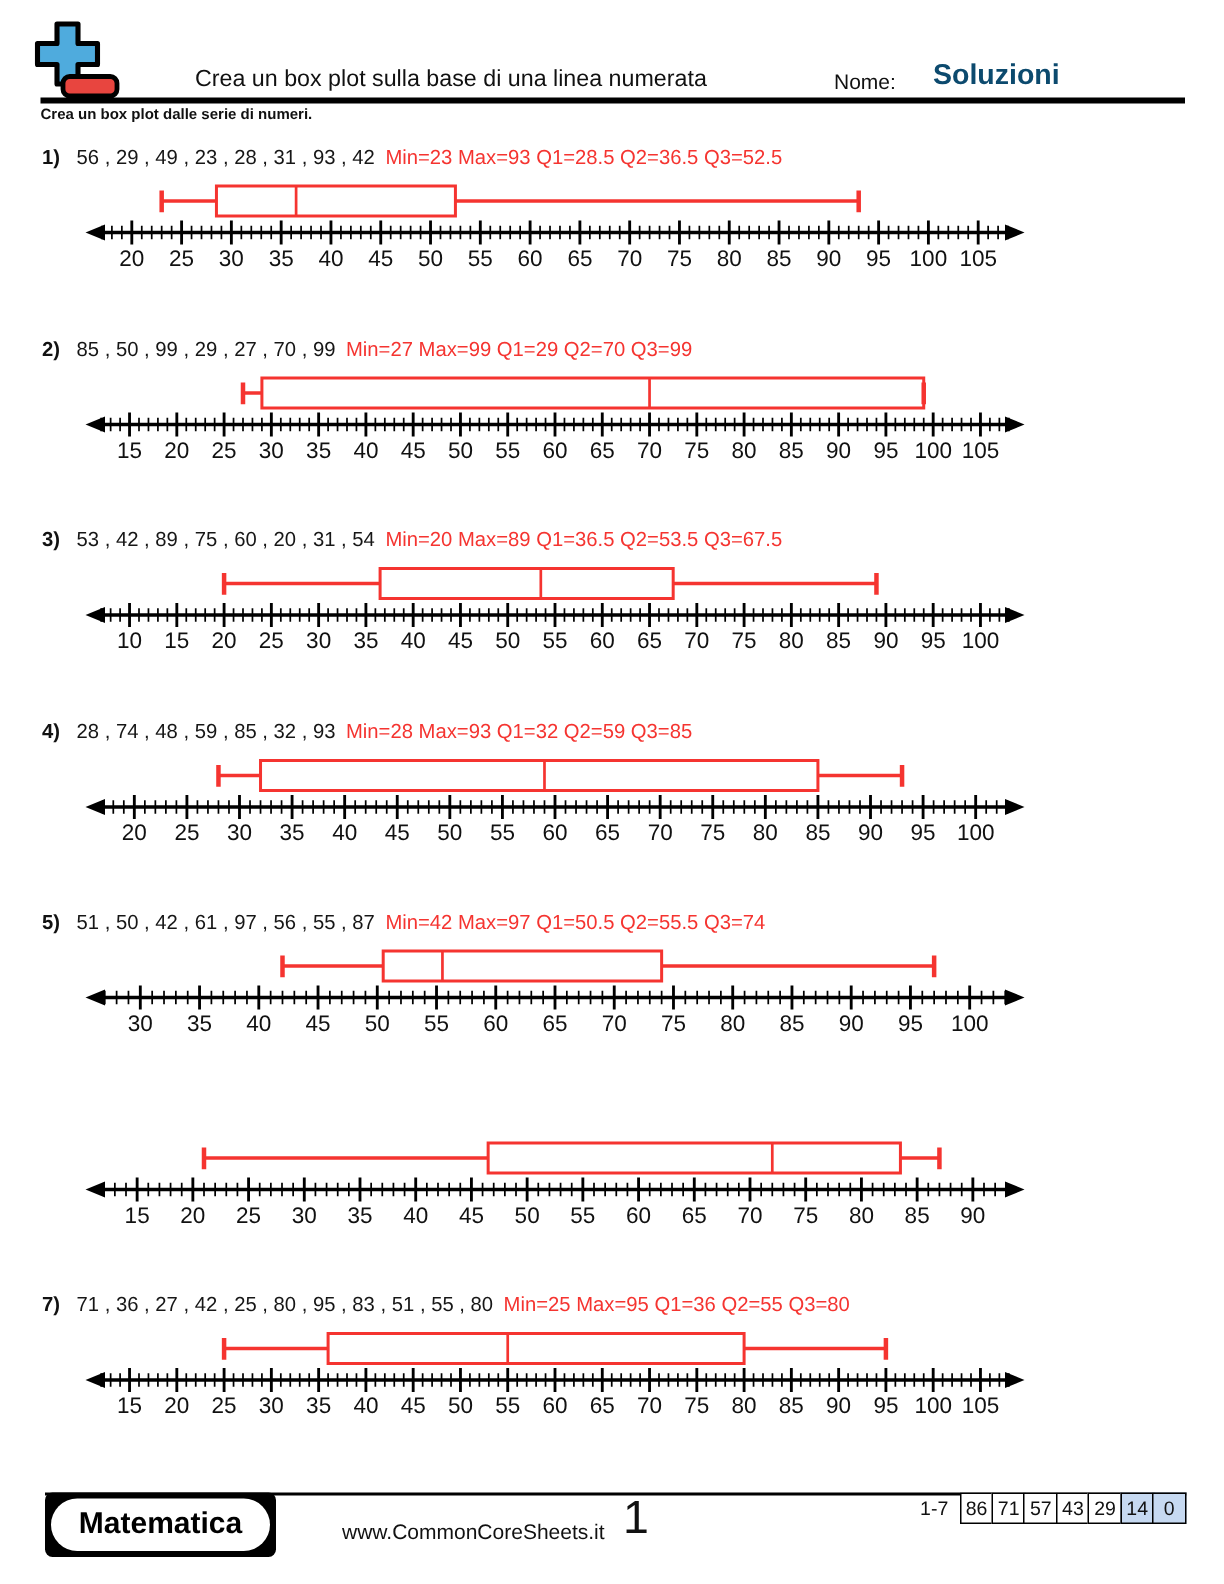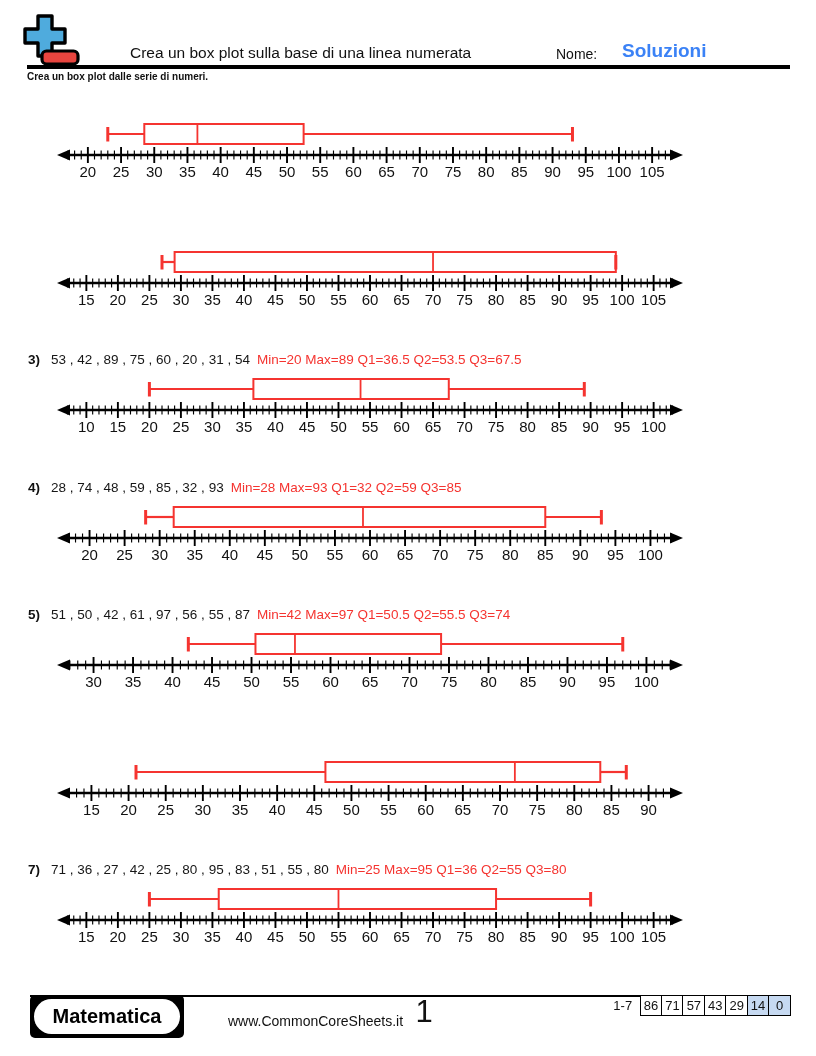--- a/index.html
+++ b/index.html
@@ -4,21 +4,21 @@
 <style>
   html,body{margin:0;padding:0;}
   body{
     width:816px;height:1056px;background:#ffffff;position:relative;
     font-family:"Liberation Sans",sans-serif;color:#111;overflow:hidden;
   }
   
   .logo{position:absolute;left:22px;top:13px;}
   .title{position:absolute;left:130px;top:44px;font-size:15.5px;white-space:nowrap;}
   .name-label{position:absolute;left:556px;top:46px;font-size:14px;}
-  .solutions{position:absolute;left:622px;top:40px;font-size:19px;font-weight:bold;color:#3b82f6;}
+  .solutions{position:absolute;left:622px;top:40px;font-size:19px;font-weight:bold;color:#0c4a6e;}
   .header-rule{position:absolute;left:27px;top:65px;width:763px;height:3.5px;background:#000;}
   .instruction{position:absolute;left:27px;top:71px;font-size:10px;font-weight:bold;}
   
   .problem{position:absolute;left:0;width:816px;height:127px;}
   .ptext{position:absolute;left:28px;top:0;font-size:13.5px;white-space:nowrap;line-height:17px;}
   .pnum{font-weight:bold;margin-right:11px;}
   .pseries{color:#161616;}
   .pstats{color:#f53430;margin-left:7px;}
   svg.plot{position:absolute;left:30px;top:19px;}
   
@@ -42,20 +42,21 @@
   <rect x="20" y="38" width="36" height="13" rx="4.5" fill="#e8453f" stroke="#000" stroke-width="3.2"></rect>
 </svg>
 <div class="title">Crea un box plot sulla base di una linea numerata</div>
 <div class="name-label">Nome:</div>
 <div class="solutions">Soluzioni</div>
 <div class="header-rule"></div>
 <div class="instruction">Crea un box plot dalle serie di numeri.</div>
 
 <div>
     <div class="problem" style="top: 96px;">
+      <div class="ptext"><span class="pnum">1)</span><span class="pseries">56 , 29 , 49 , 23 , 28 , 31 , 93 , 42</span><span class="pstats">Min=23 Max=93 Q1=28.5 Q2=36.5 Q3=52.5</span></div>
       <svg width="700" height="70" viewBox="0 0 700 70" class="plot">
         <g stroke="#000">
           <line x1="32" y1="40" x2="648" y2="40" stroke-width="2.4"></line>
           <polygon points="27,40 40,34.6 40,45.4" fill="#000" stroke="none"></polygon>
           <polygon points="653,40 640,34.6 640,45.4" fill="#000" stroke="none"></polygon>
           <line x1="37.95744680851064" y1="35.5" x2="37.95744680851064" y2="44.5" stroke-width="1.15"></line>
           <line x1="44.59574468085106" y1="35.5" x2="44.59574468085106" y2="44.5" stroke-width="1.15"></line>
           <line x1="51.234042553191486" y1="35.5" x2="51.234042553191486" y2="44.5" stroke-width="1.15"></line>
           <line x1="57.87234042553192" y1="32" x2="57.87234042553192" y2="48" stroke-width="1.9"></line>
           <line x1="64.51063829787233" y1="35.5" x2="64.51063829787233" y2="44.5" stroke-width="1.15"></line>
@@ -171,20 +172,21 @@
           <line x1="77.7872340425532" y1="19" x2="114.29787234042553" y2="19" stroke-width="2.2"></line>
           <line x1="273.6170212765958" y1="19" x2="542.468085106383" y2="19" stroke-width="2.2"></line>
           <line x1="77.7872340425532" y1="12" x2="77.7872340425532" y2="26.5" stroke-width="3"></line>
           <line x1="542.468085106383" y1="12" x2="542.468085106383" y2="26.5" stroke-width="3"></line>
           <rect x="114.29787234042553" y="9" width="159.31914893617025" height="20" stroke-width="2"></rect>
           <line x1="167.40425531914894" y1="9" x2="167.40425531914894" y2="29" stroke-width="1.8"></line>
         </g>
       </svg>
     </div>
     <div class="problem" style="top: 223.5px;">
+      <div class="ptext"><span class="pnum">2)</span><span class="pseries">85 , 50 , 99 , 29 , 27 , 70 , 99</span><span class="pstats">Min=27 Max=99 Q1=29 Q2=70 Q3=99</span></div>
       <svg width="700" height="70" viewBox="0 0 700 70" class="plot">
         <g stroke="#000">
           <line x1="32" y1="40" x2="648" y2="40" stroke-width="2.4"></line>
           <polygon points="27,40 40,34.6 40,45.4" fill="#000" stroke="none"></polygon>
           <polygon points="653,40 640,34.6 640,45.4" fill="#000" stroke="none"></polygon>
           <line x1="37.45454545454545" y1="35.5" x2="37.45454545454545" y2="44.5" stroke-width="1.15"></line>
           <line x1="43.75757575757576" y1="35.5" x2="43.75757575757576" y2="44.5" stroke-width="1.15"></line>
           <line x1="50.06060606060606" y1="35.5" x2="50.06060606060606" y2="44.5" stroke-width="1.15"></line>
           <line x1="56.36363636363636" y1="32" x2="56.36363636363636" y2="48" stroke-width="1.9"></line>
           <line x1="62.666666666666664" y1="35.5" x2="62.666666666666664" y2="44.5" stroke-width="1.15"></line>

